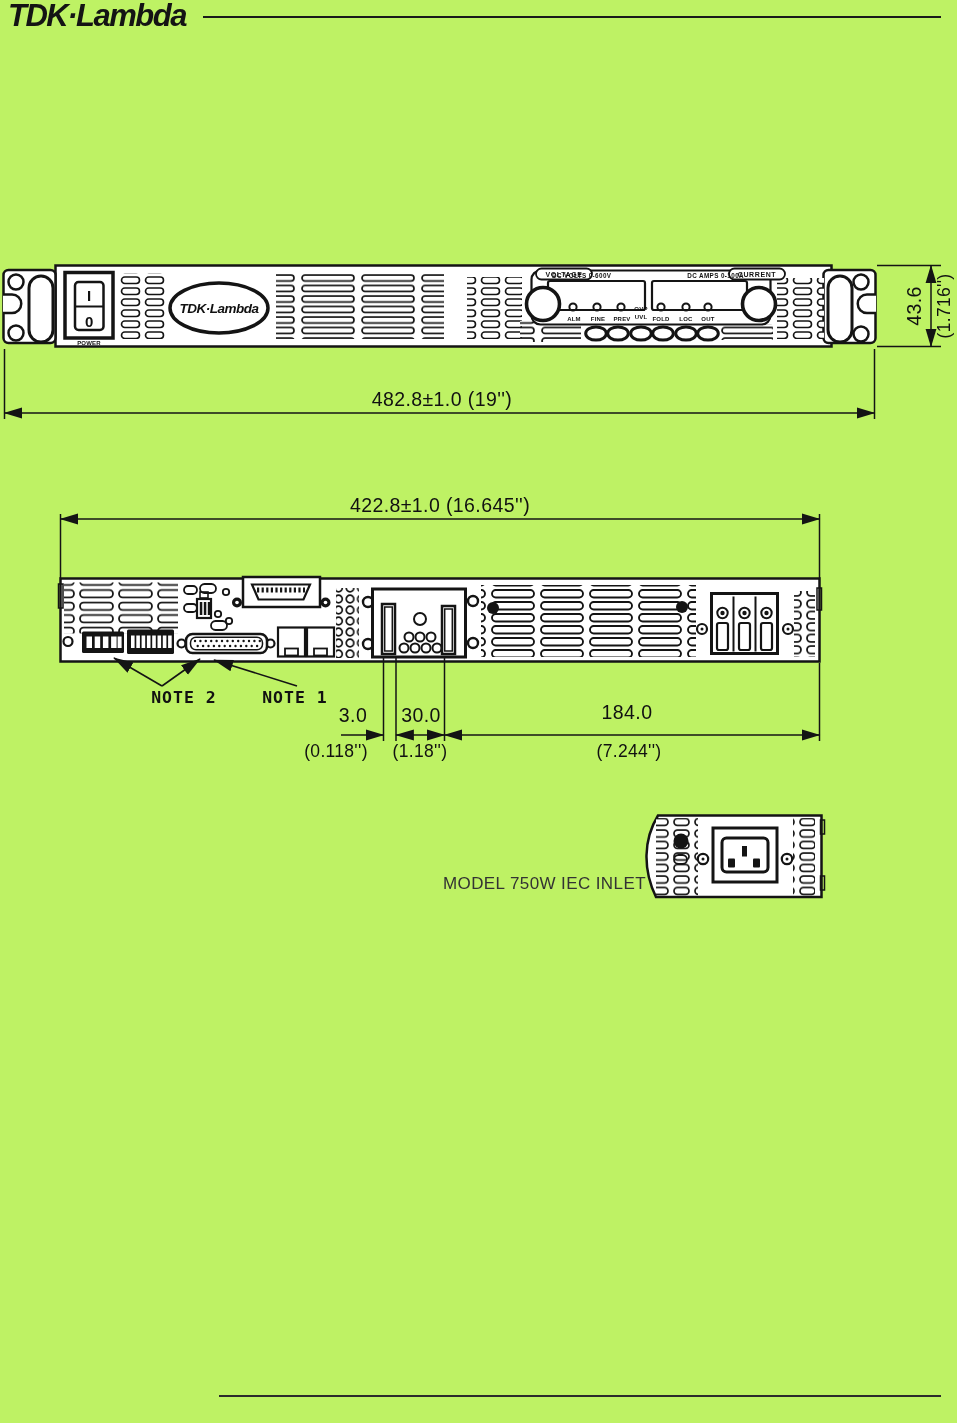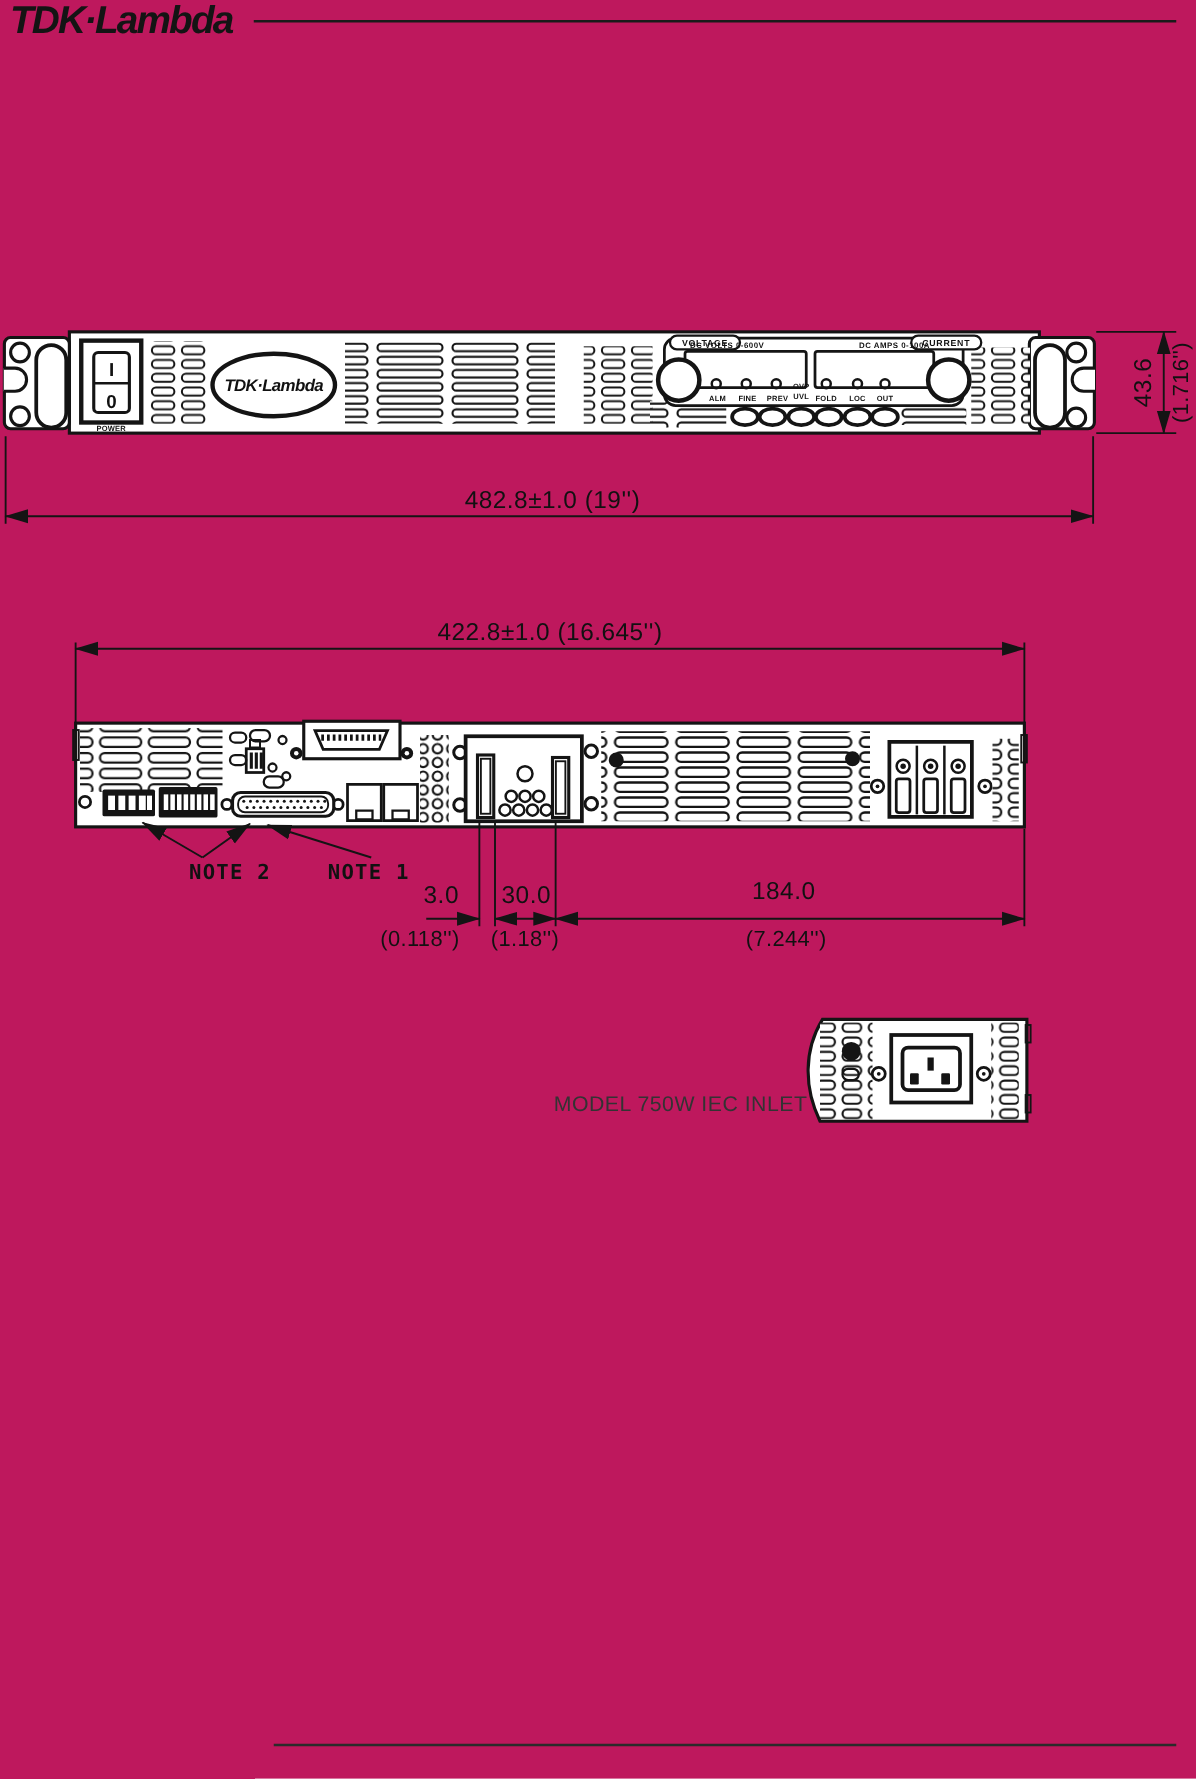--- a/index.html
+++ b/index.html
@@ -1,16 +1,16 @@
 <!DOCTYPE html>
 <html><head>
 <meta charset="utf-8">
 <style>
   html,body{margin:0;padding:0;background:#fff;}
-  .page{position:relative;width:957px;height:1423px;background:#be185d;overflow:hidden;
+  .page{position:relative;width:957px;height:1423px;background:#bef264;overflow:hidden;
         font-family:"Liberation Sans",sans-serif;color:#111;}
   .brand{position:absolute;left:8px;top:-2px;font-size:31px;font-weight:800;
          font-style:italic;letter-spacing:-1.5px;color:#141414;}
   .hdr-rule{position:absolute;left:203px;top:16px;width:738px;height:2px;background:#1a1a1a;}
   .ftr-rule{position:absolute;left:219px;top:1395px;width:722px;height:2px;background:#2b2b2b;}
   svg{position:absolute;left:0;top:0;}
   svg text{fill:#111;font-family:"Liberation Sans",sans-serif;}
   .dim{font-size:19.5px;letter-spacing:0.4px;}
   .dimS{font-size:17.5px;letter-spacing:0.3px;}
   .tiny{font-size:6px;font-weight:bold;letter-spacing:0.2px;}

